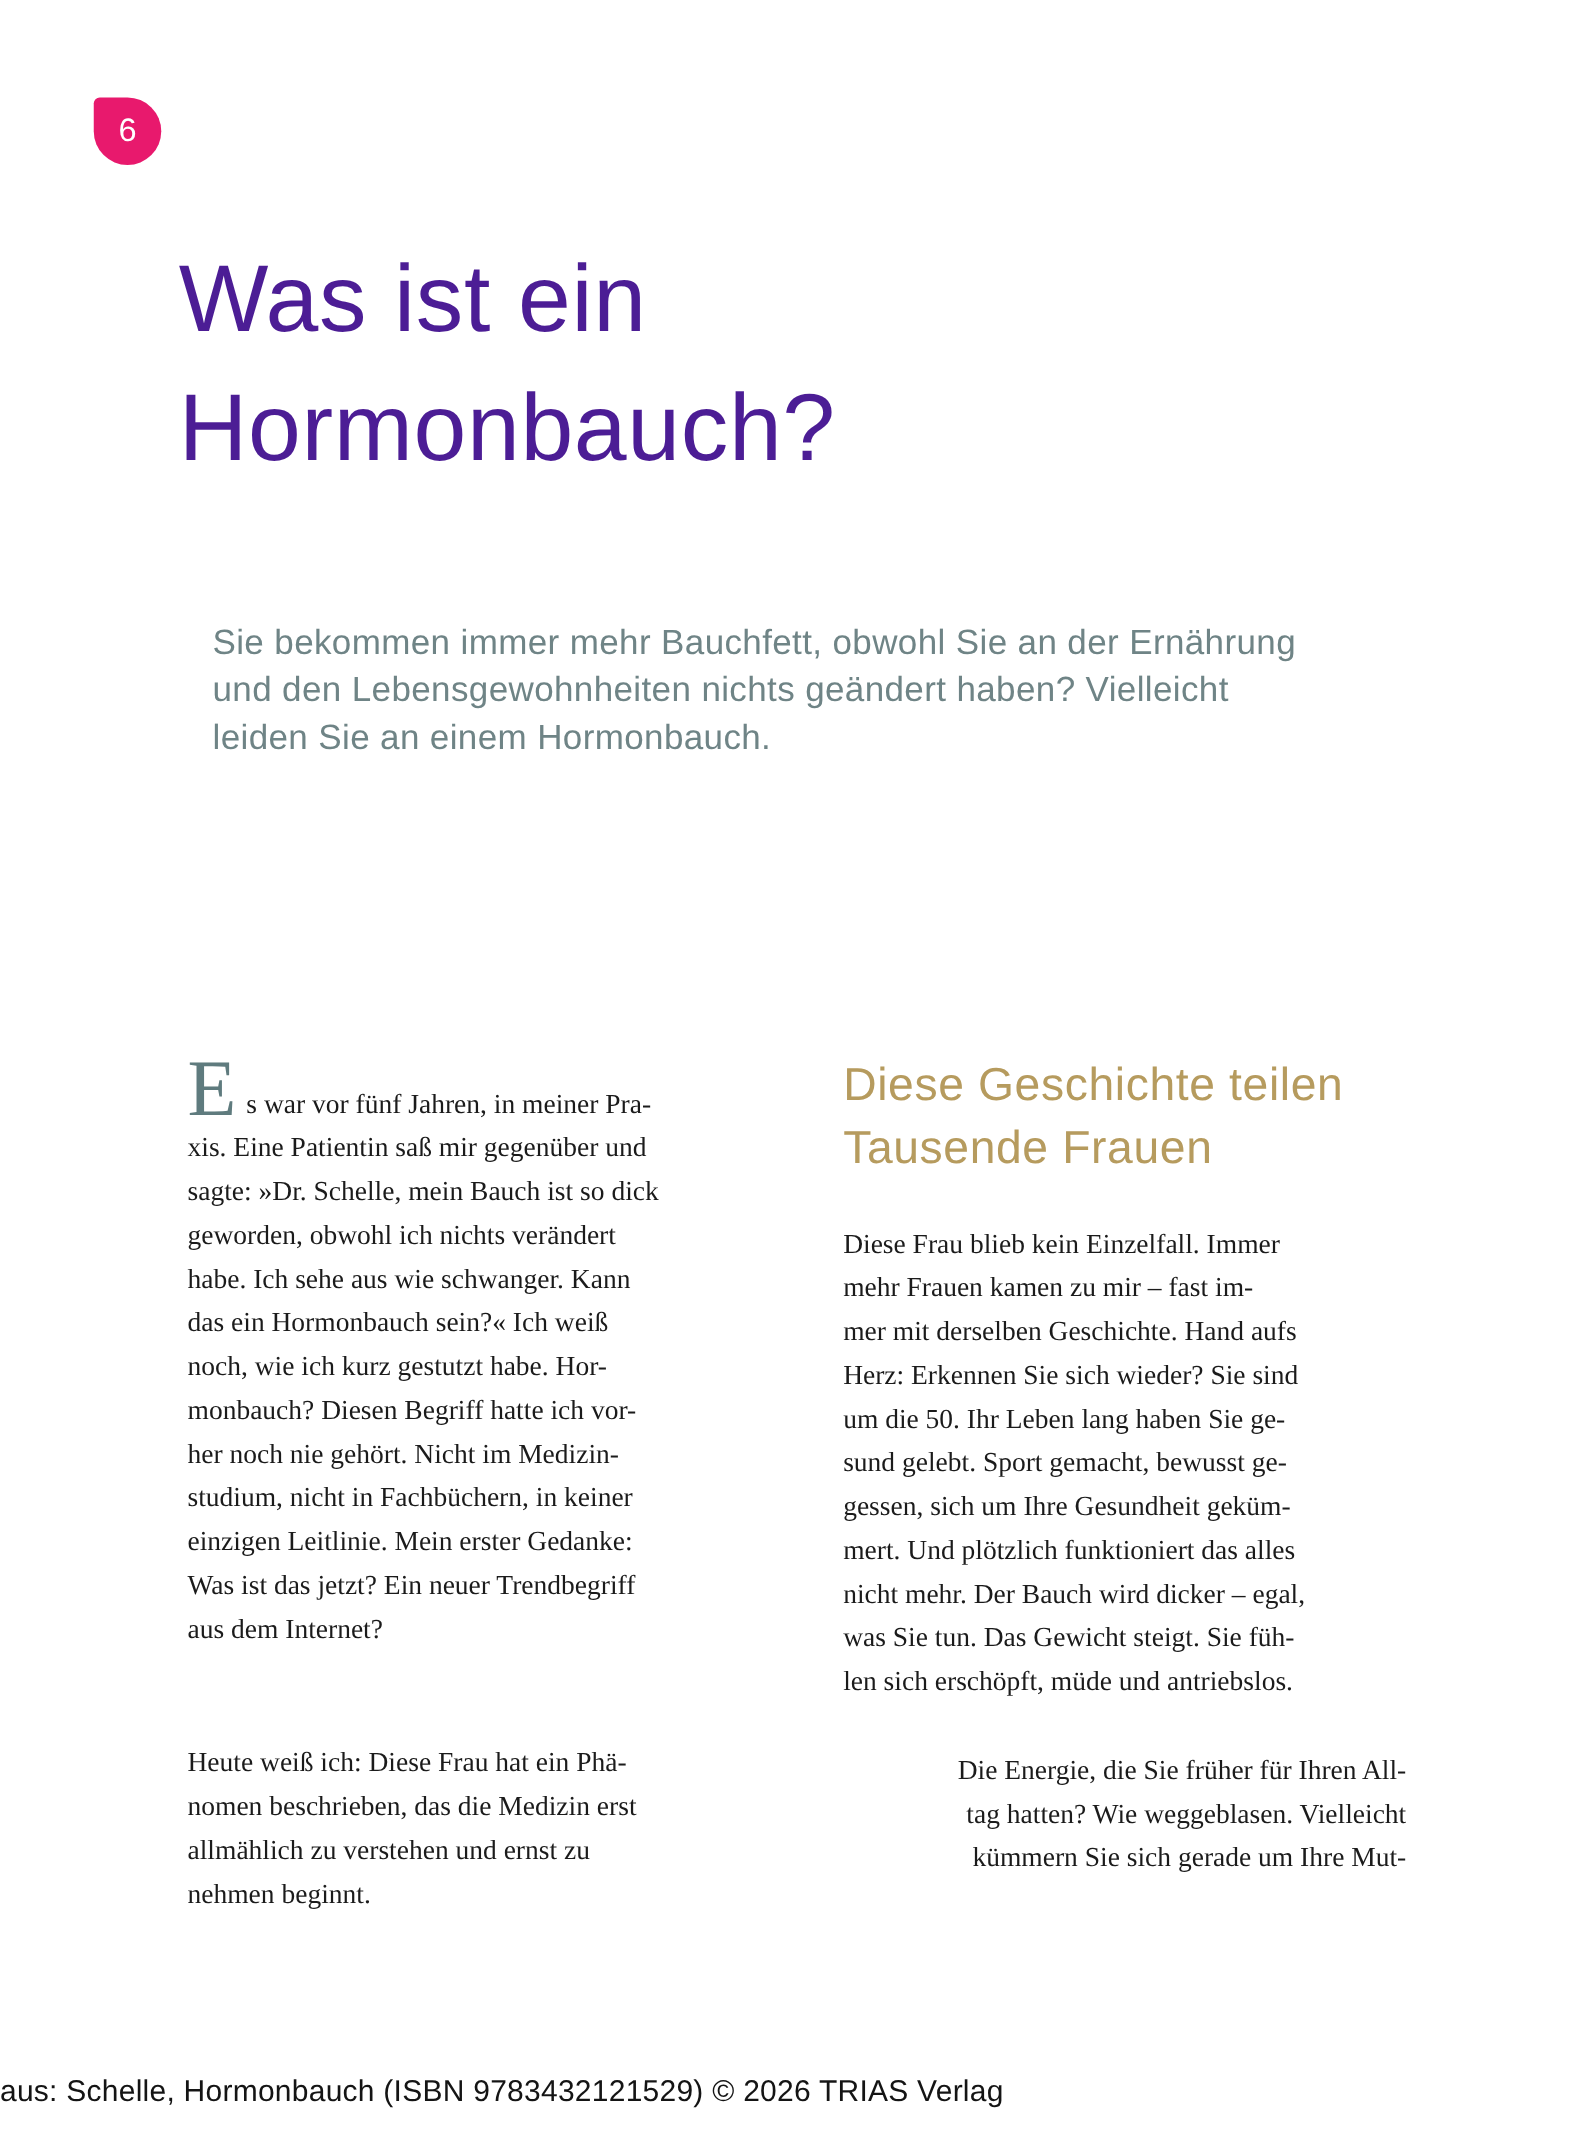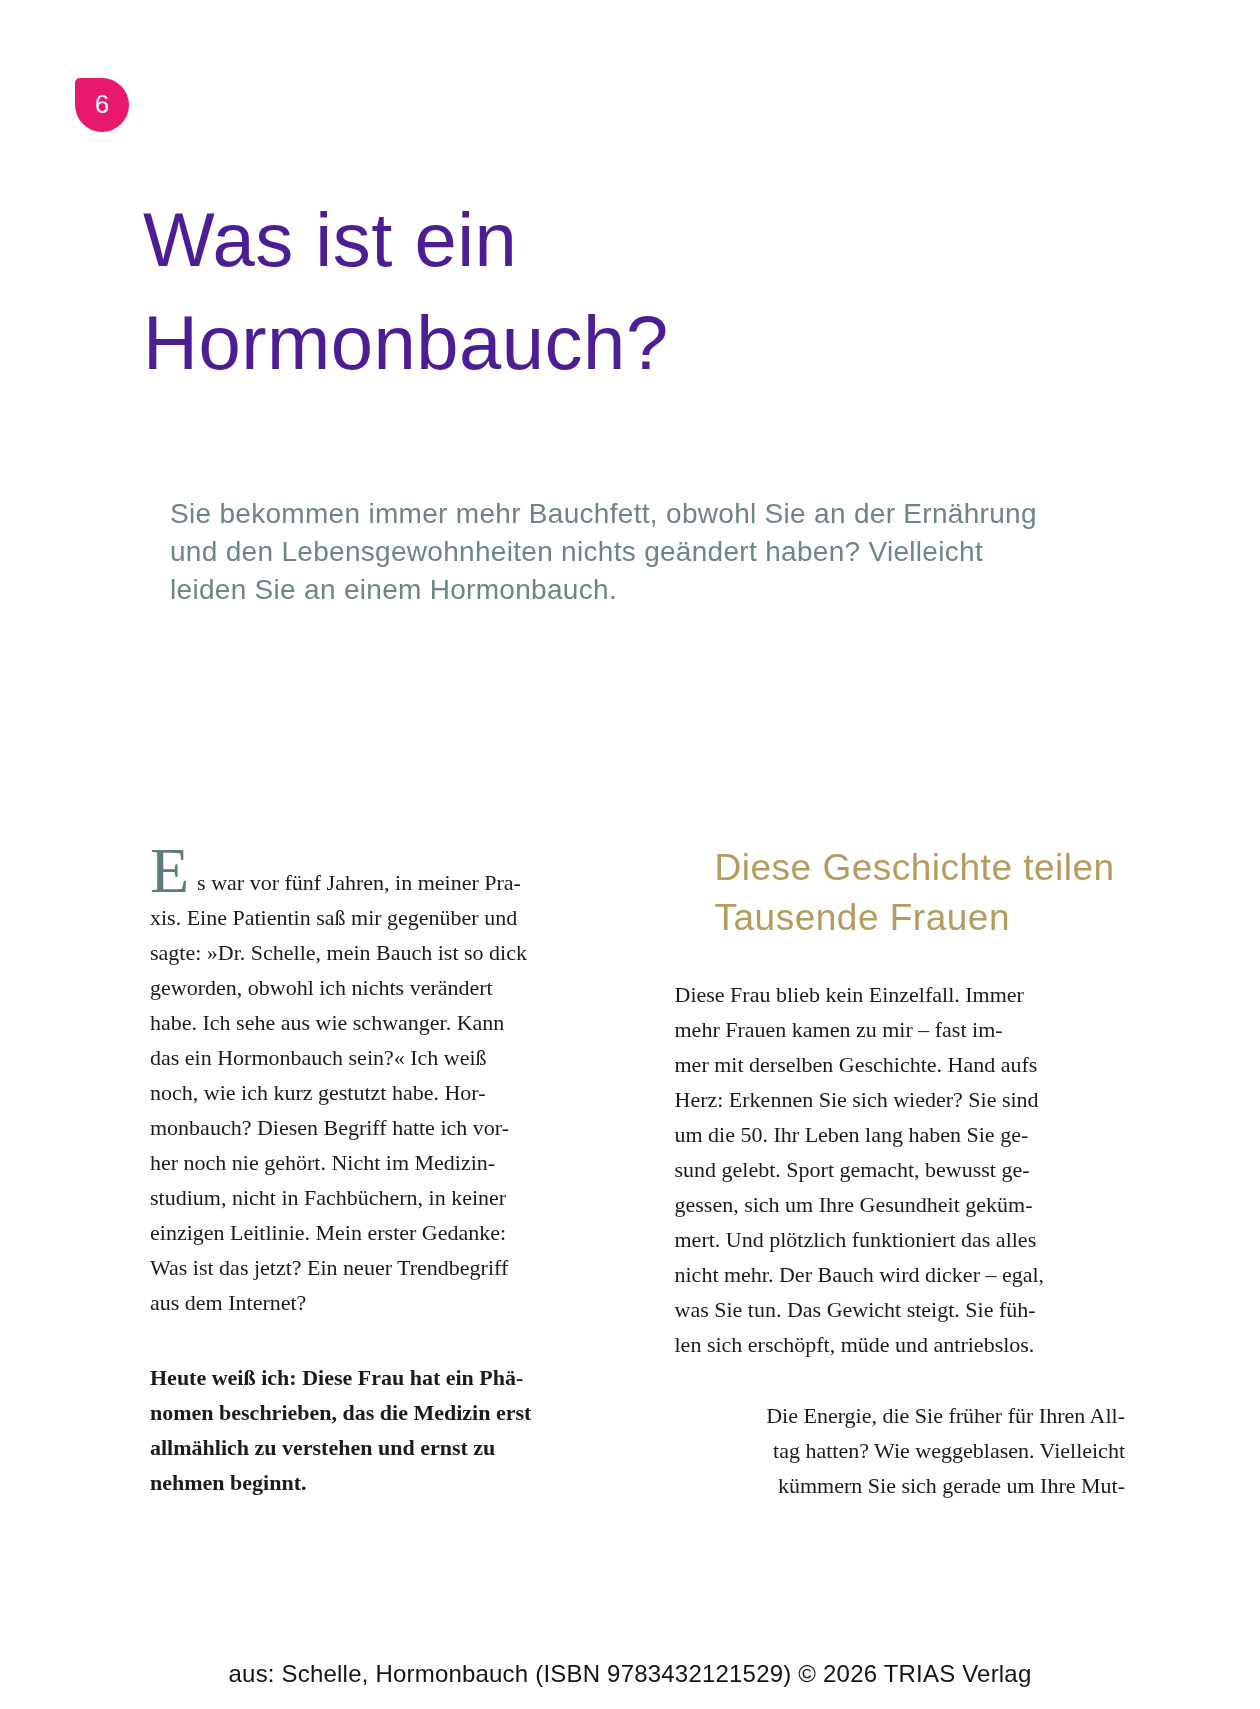--- a/index.html
+++ b/index.html
@@ -72,21 +72,21 @@
     column-gap: 74px;
   }
   .body-text {
     font-family: "Liberation Serif", serif;
     font-size: 22px;
     line-height: 35px;
     color: #1B1B1B;
     white-space: pre-line;
   }
   .col-left { padding-top: 22px; }
-  .col-left .para-2 { margin-top: 40px; font-weight: bold; }
+  .col-left .para-2 { margin-top: 72px; }
 
   .dropcap {
     float: left;
     font-family: "Liberation Serif", serif;
     font-size: 64px;
     line-height: 36px;
     height: 35px;
     margin-top: -12px;
     padding-right: 8px;
     color: #5F7B7E;
@@ -94,31 +94,29 @@
   }
 
   .col-heading {
     font-size: 37px;
     line-height: 50px;
     font-weight: 400;
     color: #B69B5E;
     letter-spacing: 0.5px;
     white-space: pre-line;
     margin-bottom: 34px;
-    margin-left: 40px;
   }
   .col-right .para-2 { margin-top: 36px; text-align: right; }
 
   
   .footer {
     position: absolute;
     left: 0;
     top: 1660px;
     width: 100%;
-    text-align: center;
     font-size: 24px;
     color: #141414;
     letter-spacing: 0.2px;
   }
 </style>
 </head>
 <body>
 
 <div class="badge">
   <span>6</span>

